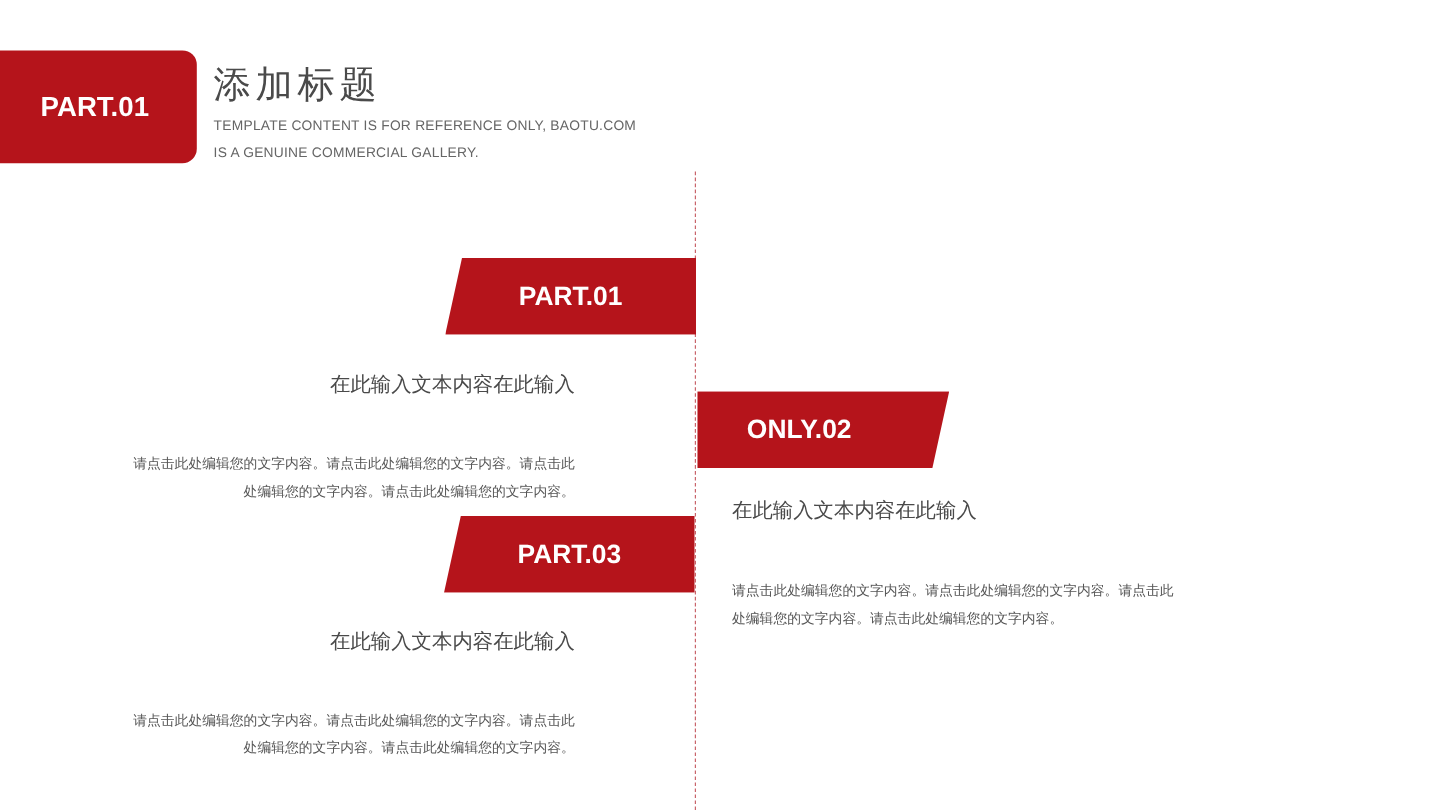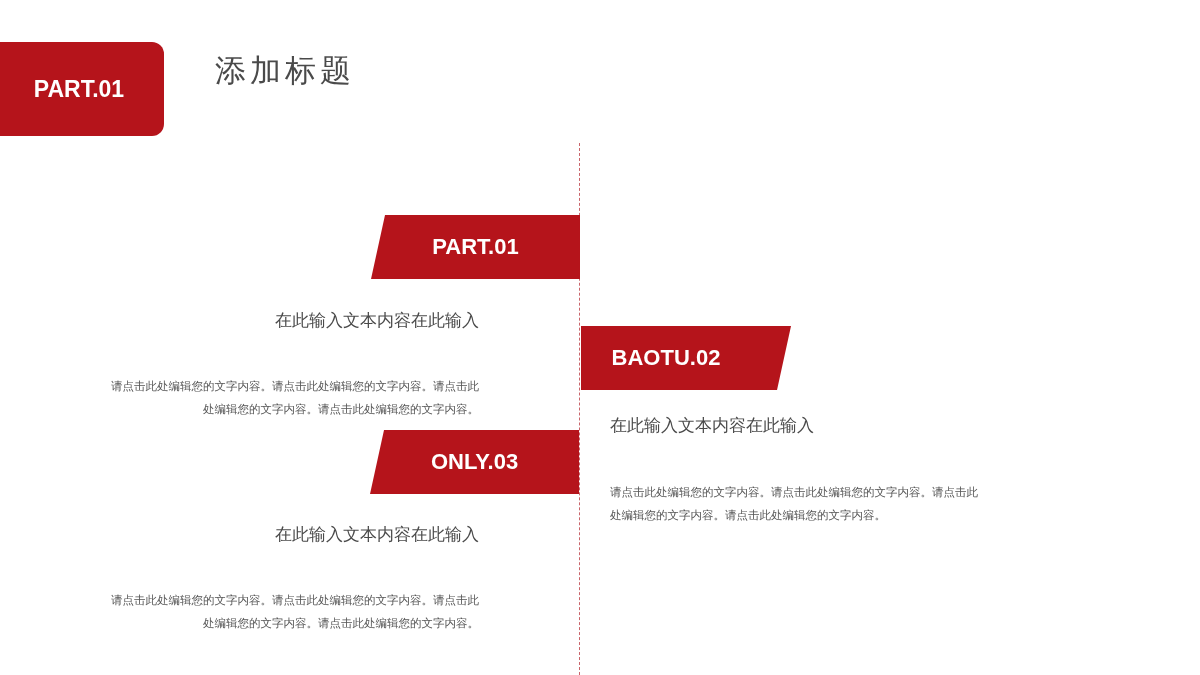--- a/index.html
+++ b/index.html
@@ -1,59 +1,61 @@
 <!DOCTYPE html>
 <html><head>
 <meta charset="utf-8">
 <style>
   html,body{margin:0;padding:0;}
   body{width:1200px;height:675px;position:relative;overflow:hidden;background:#ffffff;font-family:"Liberation Sans","DejaVu Sans",sans-serif;}
   .hdr-tag{position:absolute;left:0;top:42px;width:164px;height:94px;background:#b5141b;border-radius:0 12px 12px 0;display:flex;align-items:center;justify-content:center;}
   .hdr-tag span{color:#fff;font-weight:bold;font-size:23px;padding-right:6px;}
-  .hdr-title{position:absolute;left:178px;top:50px;font-size:31px;color:#4a4a4a;letter-spacing:4px;font-family:"DejaVu Sans",sans-serif;margin-left:37px;}
+  .hdr-title{position:absolute;left:178px;top:50px;font-size:31px;color:#4a4a4a;letter-spacing:4px;font-family:"DejaVu Sans",sans-serif;}
   .hdr-sub{position:absolute;left:178px;top:94px;font-size:11.5px;color:#666;line-height:23px;letter-spacing:0.2px;}
   .vline{position:absolute;left:579px;top:143px;height:532px;border-left:1.5px dashed #c9656b;}
   .ribbon{position:absolute;height:64px;background:#b5141b;display:flex;align-items:center;justify-content:center;}
   .ribbon span{color:#fff;font-weight:bold;font-size:22px;}
   .r-left{clip-path:polygon(14px 0,100% 0,100% 100%,0 100%);}
   .r-right{clip-path:polygon(0 0,100% 0,calc(100% - 14px) 100%,0 100%);}
   .sub{position:absolute;font-size:17px;color:#4a4a4a;font-family:"DejaVu Sans",sans-serif;white-space:nowrap;text-align:right;}
   .body{position:absolute;font-size:11.5px;color:#555;line-height:23px;font-family:"DejaVu Sans",sans-serif;margin-top:33px;}
   .al-r{text-align:right;}
 </style>
 </head>
 <body>
 
 <div class="hdr-tag">
     <span>PART.01</span>
   </div>
 <div class="hdr-title">添加标题</div>
 <div class="hdr-sub">
+  <div>TEMPLATE CONTENT IS FOR REFERENCE ONLY, BAOTU.COM</div>
+  <div>IS A GENUINE COMMERCIAL GALLERY.</div>
 </div>
 
 <div class="vline"></div>
 
 <div class="ribbon r-left" style="left:371px;top:215px;width:209px;">
     <span>PART.01</span>
   </div>
 <div class="sub" style="right:721px;top:309px;">在此输入文本内容在此输入</div>
 <div class="body al-r" style="right:721px;top:342px;">
   <div>请点击此处编辑您的文字内容。请点击此处编辑您的文字内容。请点击此</div>
   <div>处编辑您的文字内容。请点击此处编辑您的文字内容。</div>
 </div>
 
 <div class="ribbon r-right" style="left:581px;top:326px;width:210px;">
-    <span style="padding-right:40px">BAOTU.02</span>
+    <span style="padding-right:40px">ONLY.02</span>
   </div>
 <div class="sub" style="left:610px;top:414px;">在此输入文本内容在此输入</div>
 <div class="body" style="left:610px;top:448px;">
   <div>请点击此处编辑您的文字内容。请点击此处编辑您的文字内容。请点击此</div>
   <div>处编辑您的文字内容。请点击此处编辑您的文字内容。</div>
 </div>
 
 <div class="ribbon r-left" style="left:370px;top:430px;width:209px;">
-    <span>ONLY.03</span>
+    <span>PART.03</span>
   </div>
 <div class="sub" style="right:721px;top:523px;">在此输入文本内容在此输入</div>
 <div class="body al-r" style="right:721px;top:556px;">
   <div>请点击此处编辑您的文字内容。请点击此处编辑您的文字内容。请点击此</div>
   <div>处编辑您的文字内容。请点击此处编辑您的文字内容。</div>
 </div>
 
 </body></html>

